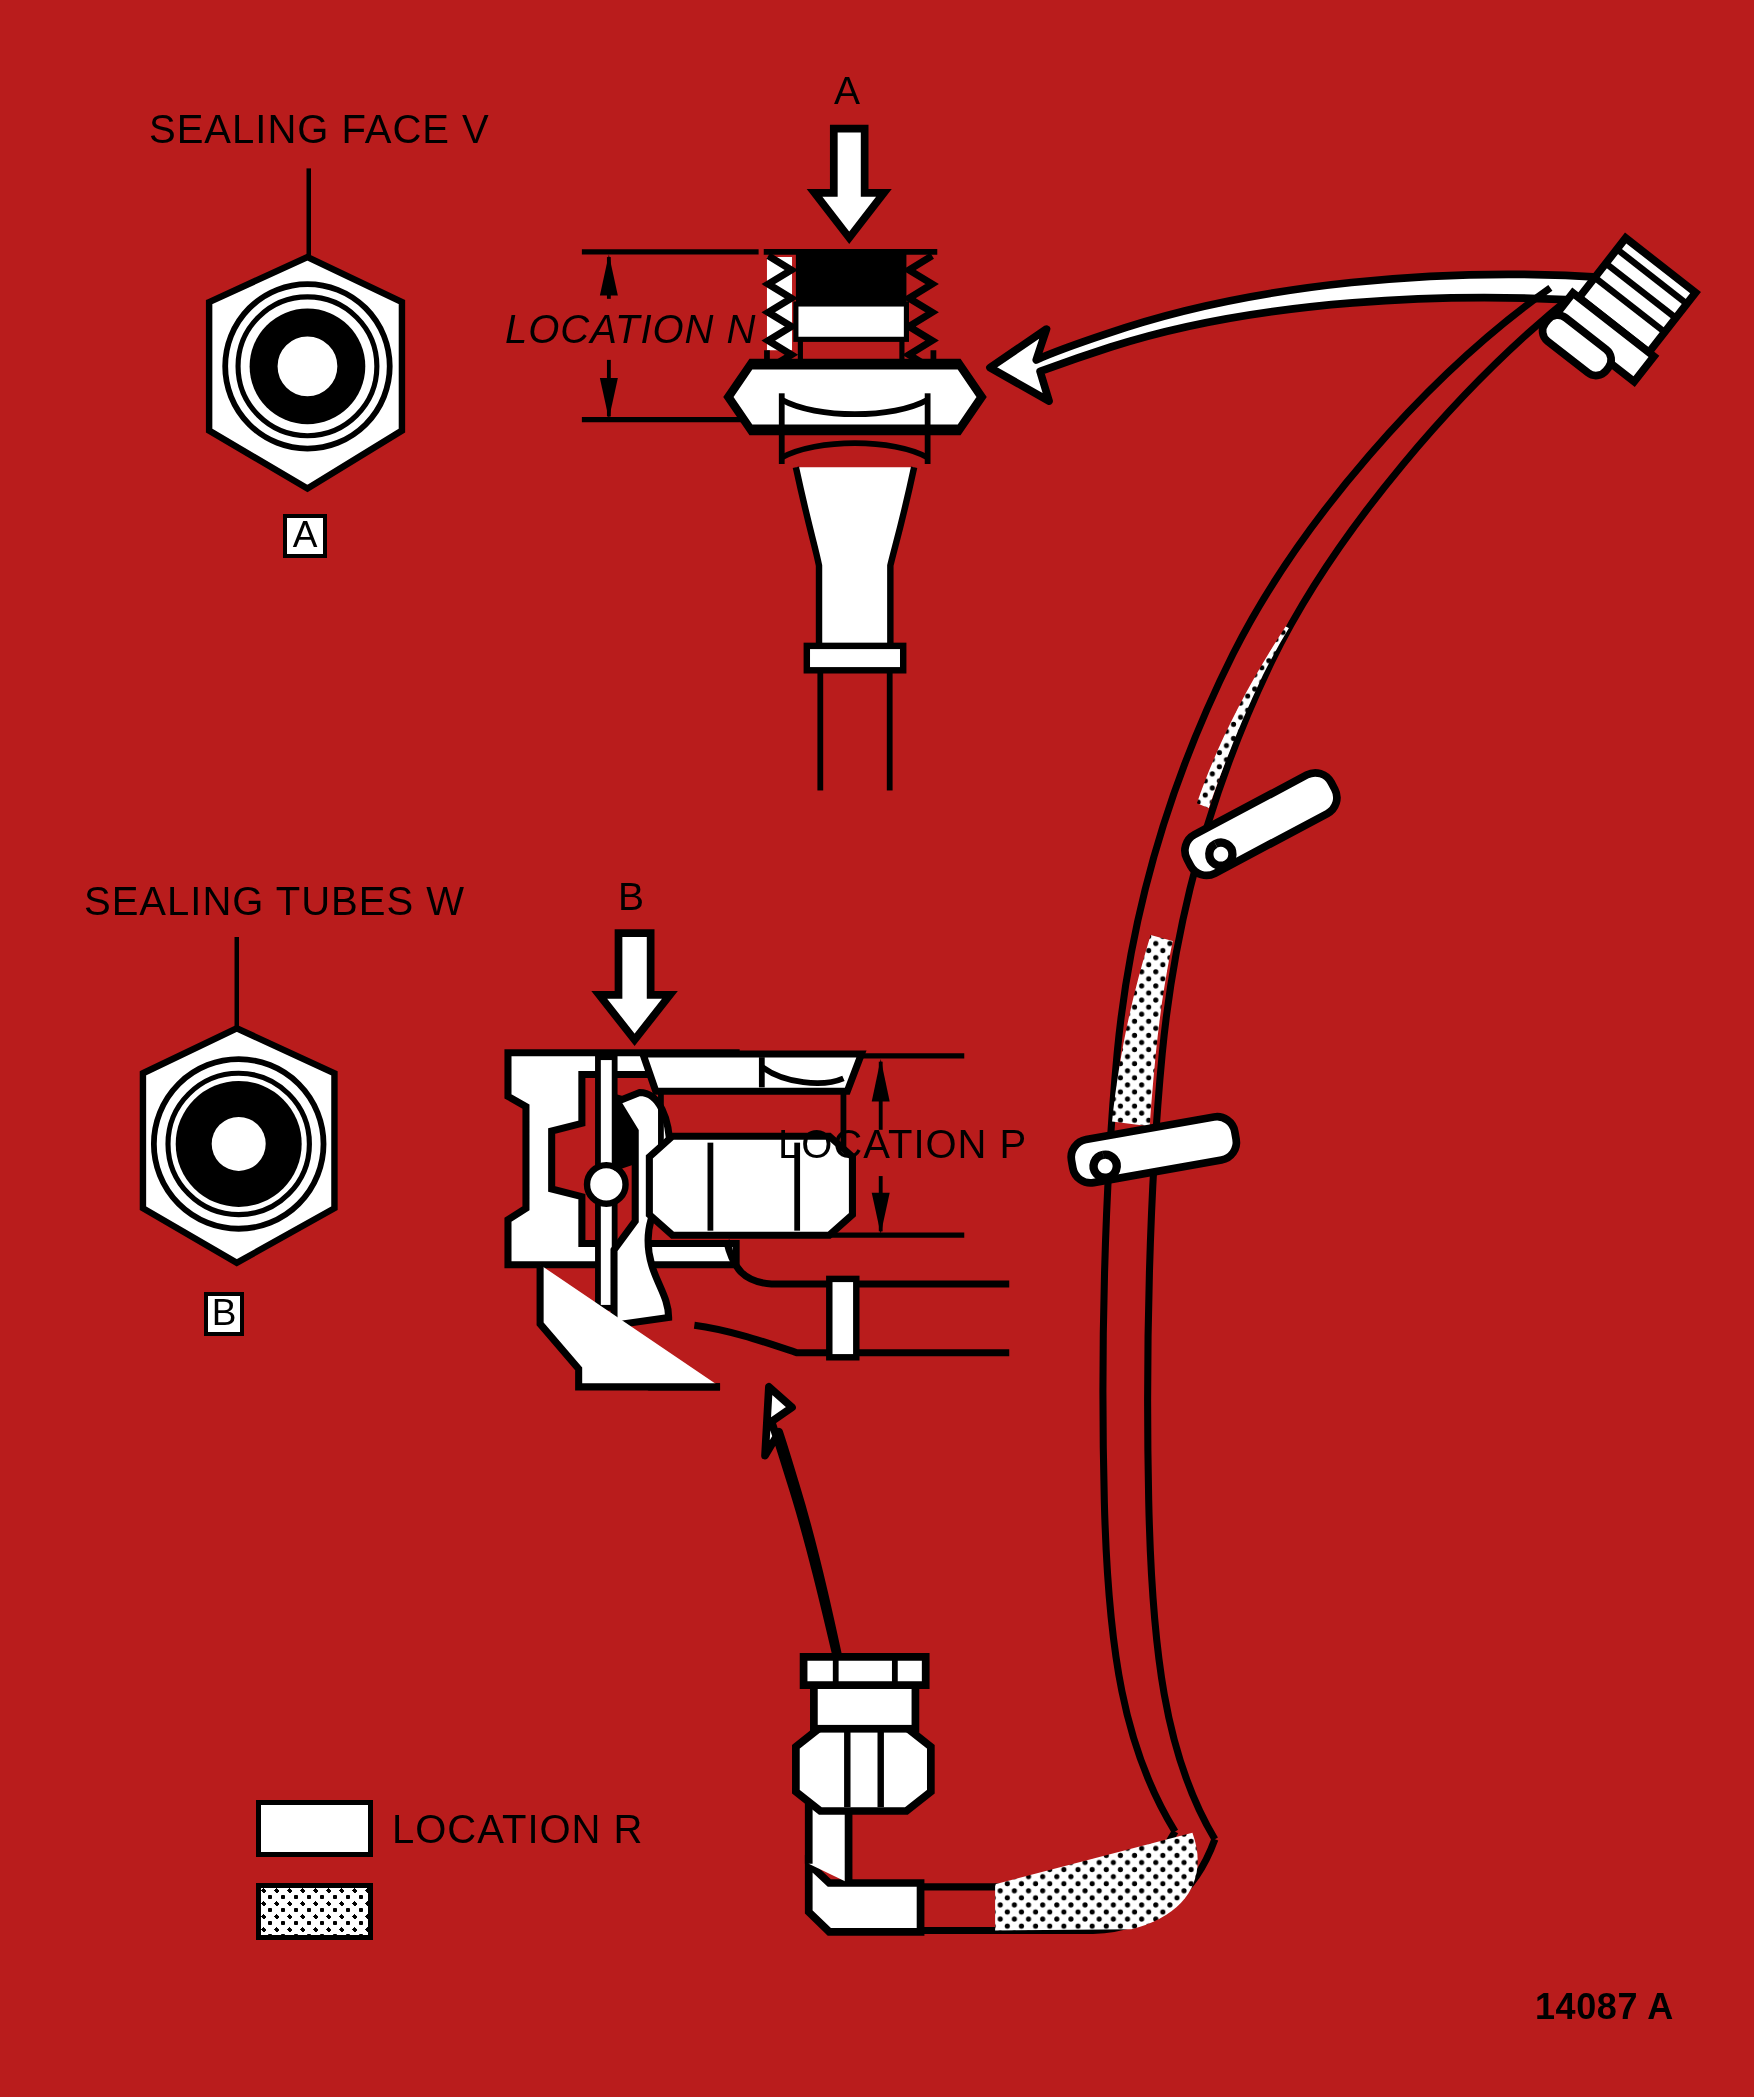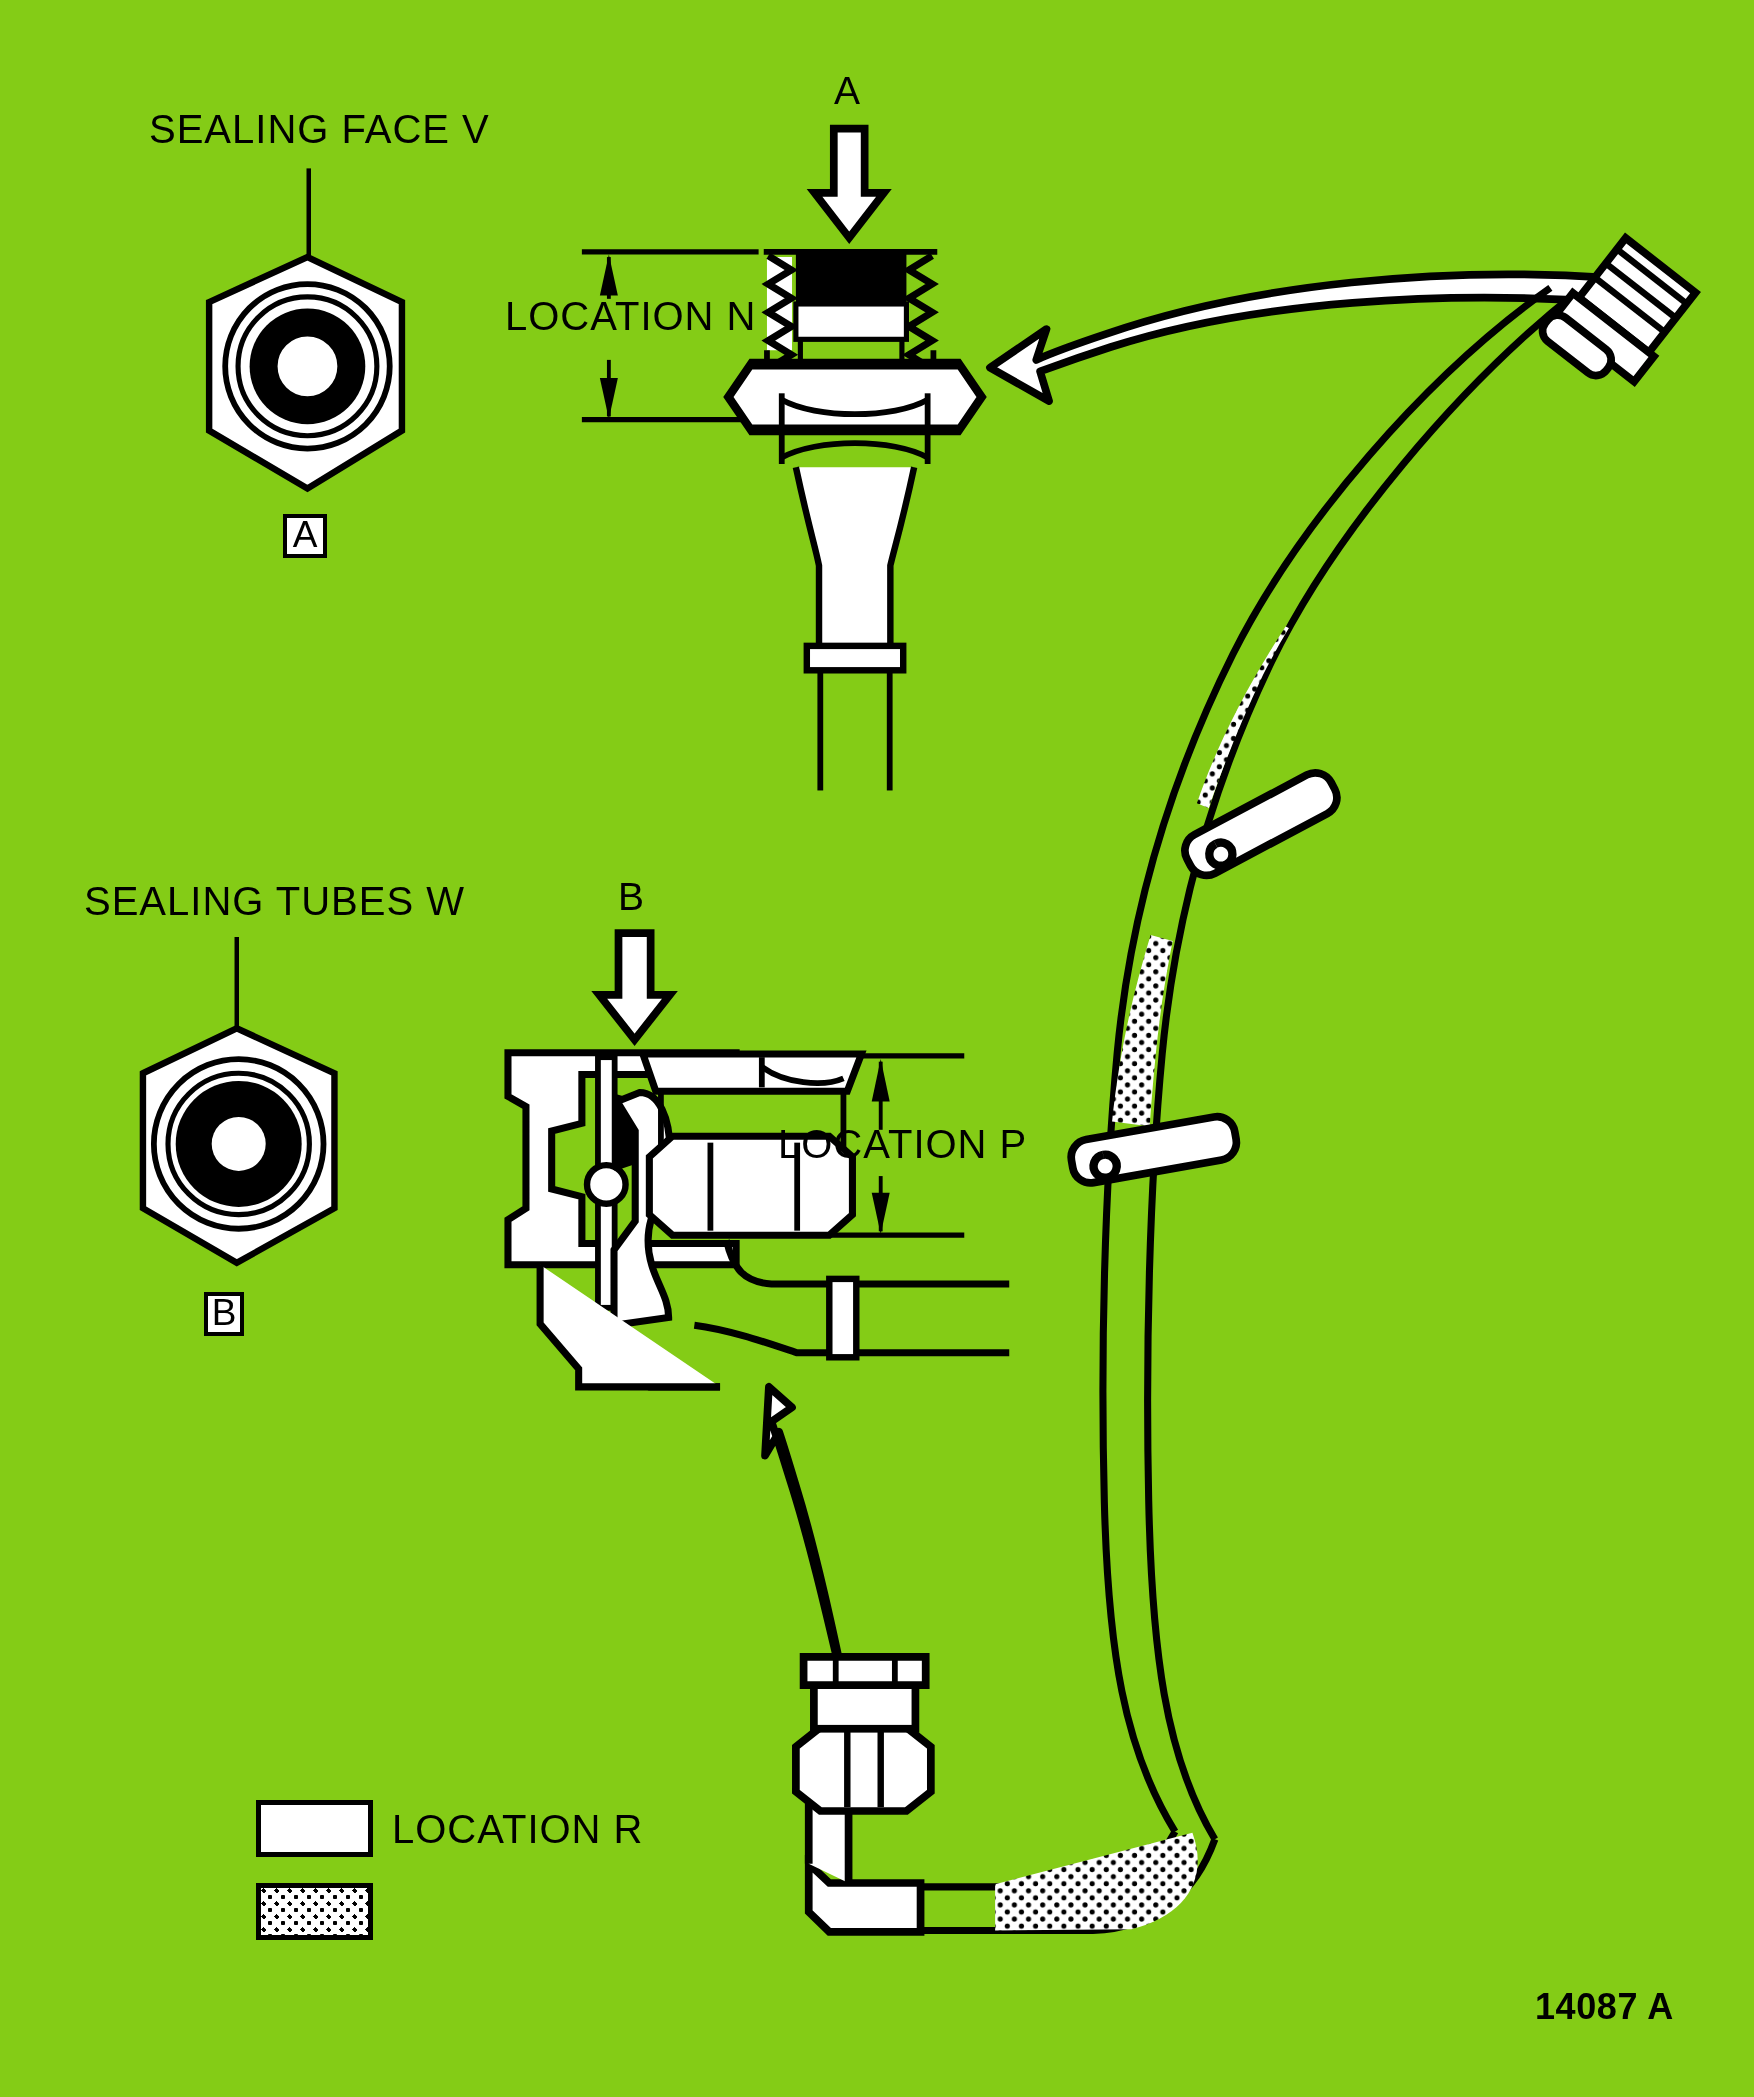--- a/index.html
+++ b/index.html
@@ -9,21 +9,21 @@
     background: #ffffff;
   }
   body {
     font-family: "Liberation Sans", sans-serif;
     color: #000000;
   }
   #sheet {
     position: relative;
     width: 1755px;
     height: 2097px;
-    background: #84cc16;
+    background: #b91c1c;
     overflow: hidden;
   }
   #sheet svg {
     position: absolute;
     left: 0;
     top: 0;
     width: 1755px;
     height: 2097px;
   }
   .lbl {
@@ -330,21 +330,21 @@
   </svg>
 
   <div class="lbl lbl-cap" style="left:149px; top:109px;">SEALING FACE V</div>
 
   <div class="viewbox" style="left:283px; top:514px; width:44px; height:44px;">
     <span>A</span>
   </div>
 
   <div class="lbl lbl-view" style="left:834px; top:71px;">A</div>
 
-  <div class="lbl lbl-cap" style="left:505px; top:296px;">LOCATION N</div>
+  <div class="lbl lbl-cap" style="left:505px; top:309px;font-style:italic;">LOCATION N</div>
 
   <div class="lbl lbl-cap" style="left:84px; top:881px;">SEALING TUBES W</div>
 
   <div class="viewbox" style="left:204px; top:1292px; width:40px; height:44px;">
     <span>B</span>
   </div>
 
   <div class="lbl lbl-view" style="left:618px; top:877px;">B</div>
 
   <div class="lbl lbl-cap" style="left:778px; top:1124px;">LOCATION P</div>

